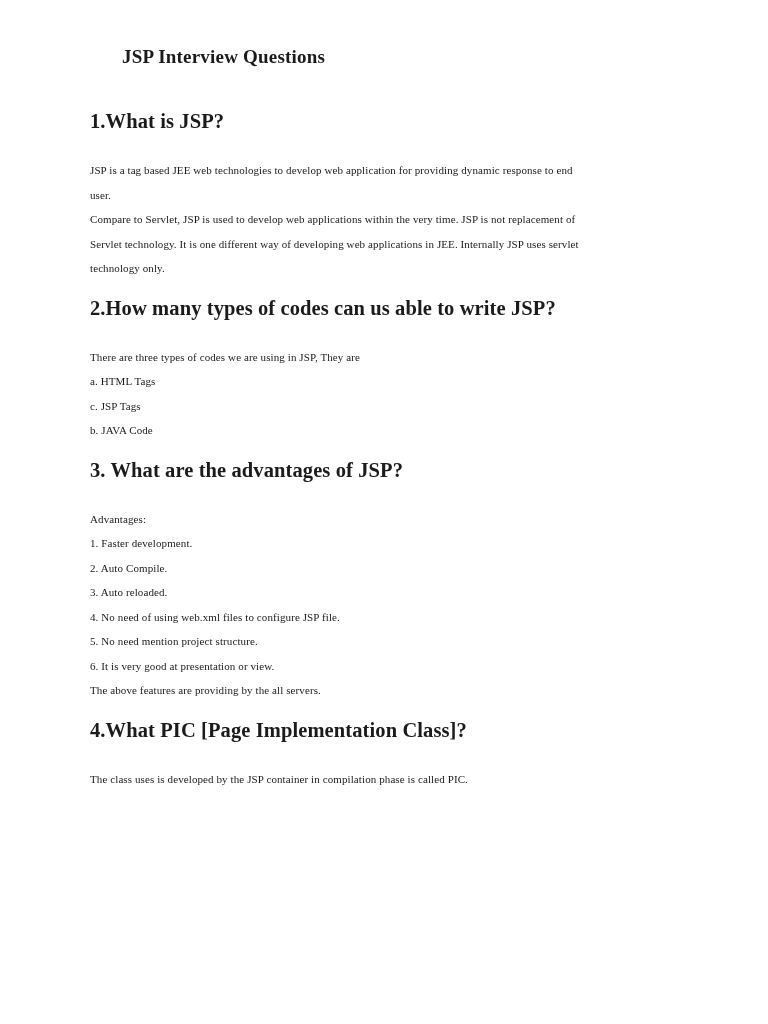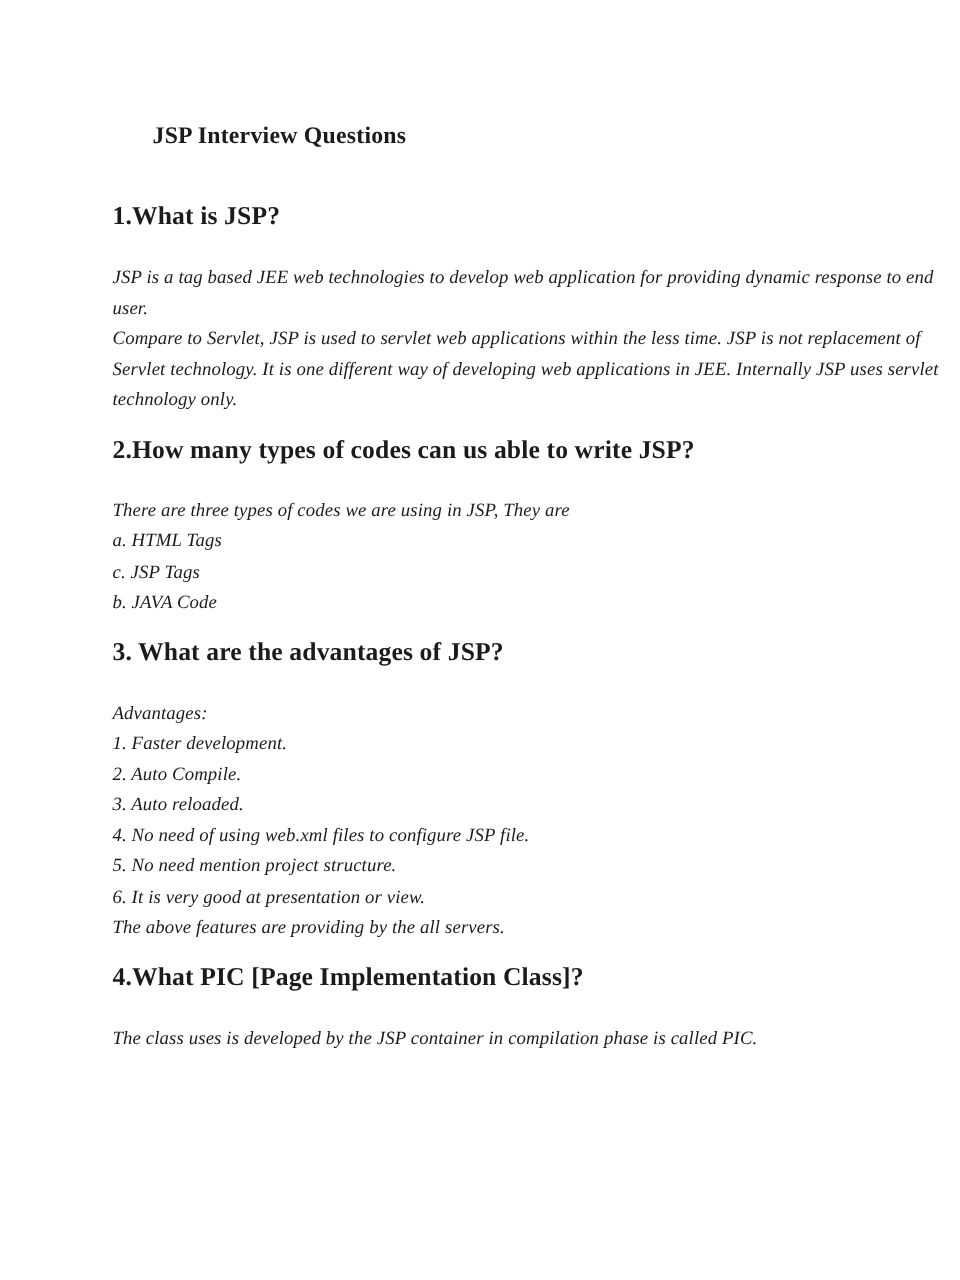--- a/index.html
+++ b/index.html
@@ -15,21 +15,21 @@
   }
   .page {
     position: relative;
     width: 768px;
     height: 1024px;
     background: var(--bg);
     color: var(--ink);
     overflow: hidden;
   }
   .content {
-    padding: 98px 58px 0 90px;
+    padding: 46px 58px 0 90px;
   }
   .doc-title {
     font-size: 19px;
     line-height: 22px;
     font-weight: bold;
     margin: 0 0 0 32px;
     letter-spacing: 0.2px;
     white-space: nowrap;
   }
   .section { margin: 0; padding: 0; }
@@ -38,41 +38,40 @@
     line-height: 26px;
     font-weight: bold;
     margin: 14px 0 0 0;
     padding: 0;
     white-space: nowrap;
     letter-spacing: 0.1px;
   }
   .section:first-of-type .q-heading { margin-top: 40px; }
   .q-body { margin: 24px 0 0 0; }
   .ln {
-    font-size: 15px;
+    font-size: 11px;
     line-height: 24.5px;
     white-space: nowrap;
     letter-spacing: 0.1px;
-    font-style: italic;
   }
 </style>
 </head>
 <body>
 
 <div class="page">
   <div class="content">
 
     <div class="doc-title">JSP Interview Questions</div>
 
     <section class="section">
       <h2 class="q-heading">1.What is JSP?</h2>
       <div class="q-body">
         <div class="ln">JSP is a tag based JEE web technologies to develop web application for providing dynamic response to end</div>
         <div class="ln">user.</div>
-        <div class="ln">Compare to Servlet, JSP is used to servlet web applications within the less time. JSP is not replacement of</div>
+        <div class="ln">Compare to Servlet, JSP is used to develop web applications within the very time. JSP is not replacement of</div>
         <div class="ln">Servlet technology. It is one different way of developing web applications in JEE. Internally JSP uses servlet</div>
         <div class="ln">technology only.</div>
       </div>
     </section>
 
     <section class="section">
       <h2 class="q-heading">2.How many types of codes can us able to write JSP?</h2>
       <div class="q-body">
         <div class="ln">There are three types of codes we are using in JSP, They are</div>
         <div class="ln">a. HTML Tags</div>

